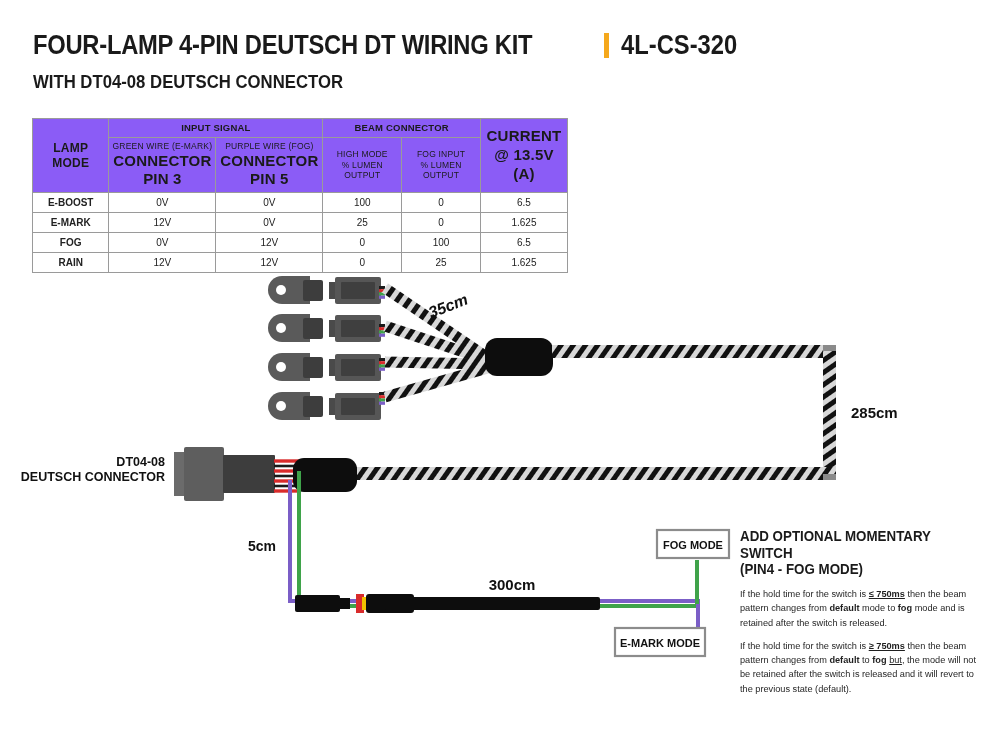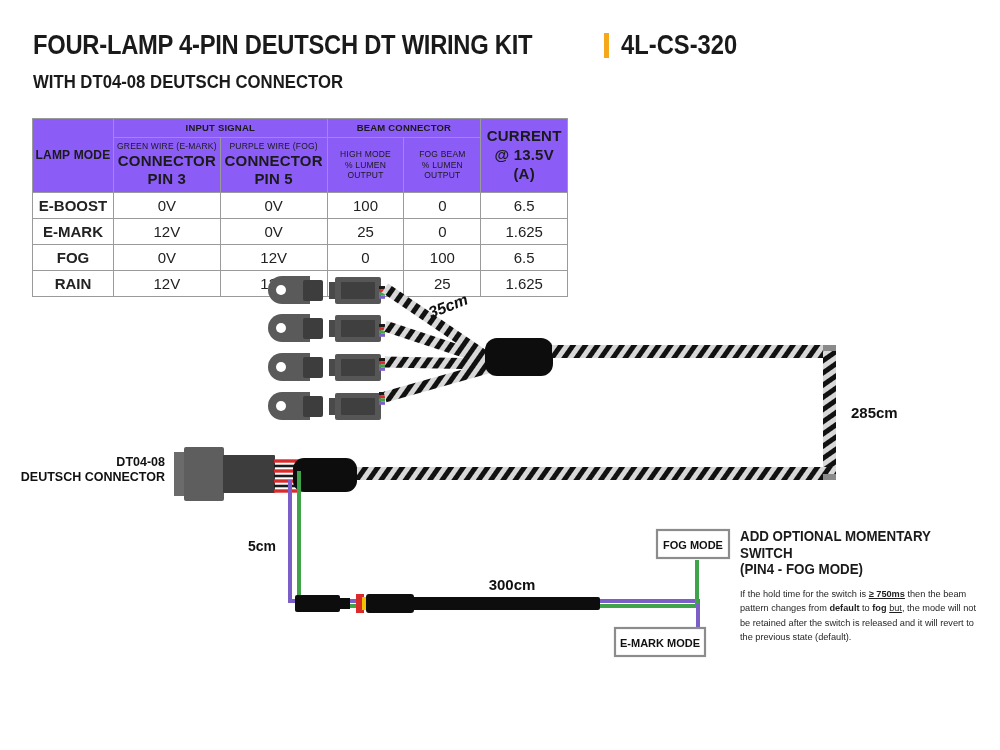--- a/index.html
+++ b/index.html
@@ -60,21 +60,21 @@
     letter-spacing: 0.2px;
     padding: 3px 2px;
     line-height: 1.25;
   }
   #spec-table thead th.grp { font-size: 9.5px; }
   #spec-table thead th.lampmode { font-size: 12px; }
   #spec-table thead th .sub-top { font-weight: normal; display: block; }
   #spec-table thead th .sub-bot { font-weight: bold; display: block; font-size: 15px;}
   #spec-table tbody td {
     background: #ffffff;
-    font-size: 15px;
+    font-size: 10px;
     padding: 4px 2px;
     color: #222;
     border-radius: 6px;
   }
   #spec-table tbody td.mode { font-weight: bold; }
   .col-mode { width: 90px; }
   .col-sig  { width: 104px; }
   .col-beam { width: 94px; }
   .col-cur  { width: 86px; }
 
@@ -129,21 +129,21 @@
       </th>
       <th class="col-sig">
         <span class="sub-top">PURPLE WIRE (FOG)</span>
         <span class="sub-bot">CONNECTOR PIN 5</span>
       </th>
       <th class="col-beam">
         <span class="sub-top">HIGH MODE</span>
         <span class="sub-top">% LUMEN OUTPUT</span>
       </th>
       <th class="col-beam">
-        <span class="sub-top">FOG BEAM</span>
+        <span class="sub-top">FOG INPUT</span>
         <span class="sub-top">% LUMEN OUTPUT</span>
       </th>
     </tr>
   </thead>
   <tbody>
     <tr>
       <td class="mode">E-BOOST</td>
       <td>0V</td>
       <td>0V</td>
       <td>100</td>
@@ -319,14 +319,15 @@
     <rect x="615" y="628" width="90" height="28" fill="#ffffff" stroke="#8c8c8c" stroke-width="2.2"></rect>
     <text class="label-box-text" x="660" y="647" text-anchor="middle" font-family="Liberation Sans Narrow, Liberation Sans, sans-serif" font-size="11.5" font-weight="bold" fill="#111">E-MARK MODE</text>
   </g>
 </svg>
 
 <div id="switch-note">
   <div class="note-title">
     <div>ADD OPTIONAL MOMENTARY SWITCH</div>
     <div>(PIN4 - FOG MODE)</div>
   </div>
+  <p><span>If the hold time for the switch is </span><b><u>≤ 750ms</u></b><span> then the beam pattern changes from </span><b>default</b><span> mode to </span><b>fog</b><span> mode and is retained after the switch is released.</span></p>
   <p><span>If the hold time for the switch is </span><b><u>≥ 750ms</u></b><span> then the beam pattern changes from </span><b>default</b><span> to </span><b>fog</b> <u>but</u><span>, the mode will not be retained after the switch is released and it will revert to the previous state (default).</span></p>
 </div>
 
 </body></html>

